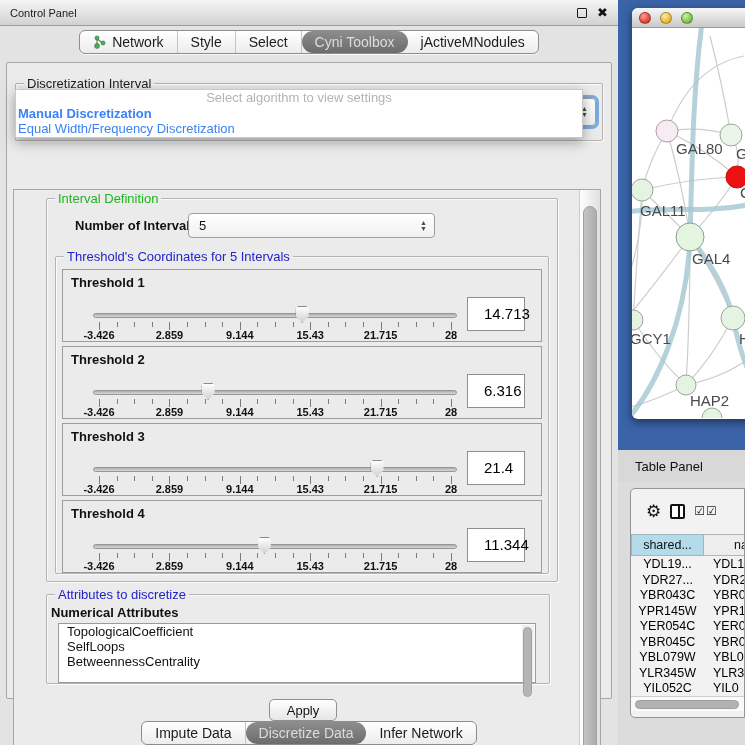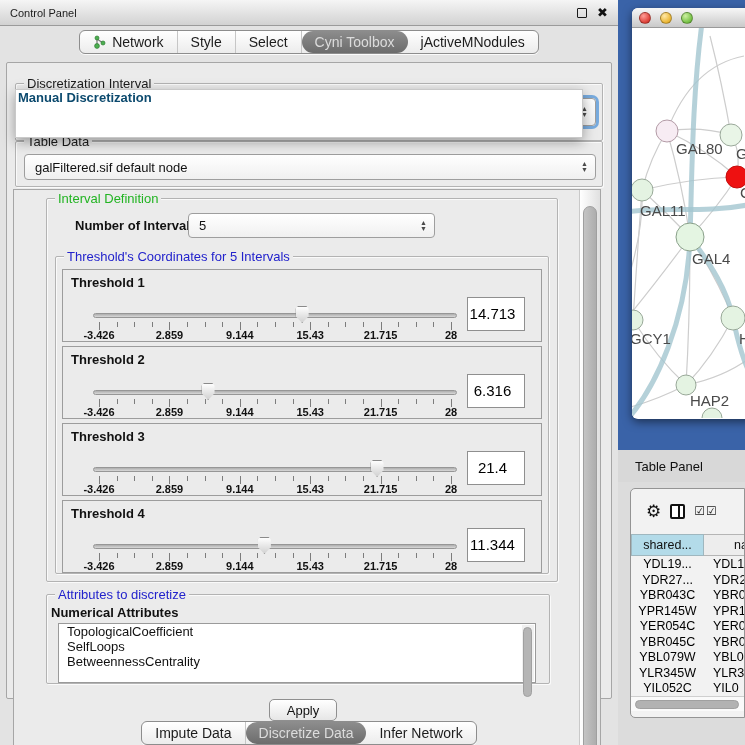--- a/index.html
+++ b/index.html
@@ -40,21 +40,21 @@
   .combo{position:absolute;background:linear-gradient(#ffffff,#f0f0f0);border:1px solid #9e9e9e;
     border-radius:4px;display:flex;align-items:center;font-size:13px;color:#111;padding-left:10px;}
   .combo .stepper{margin-left:auto;margin-right:7px;display:flex;flex-direction:column;align-items:center;}
   .combo .stepper span{font-size:7px;line-height:6px;color:#4a4a4a;}
   .combo.focused{box-shadow:0 0 0 3px var(--focus_ring);}
 
   
   #algo-popup{position:absolute;left:8px;top:26px;width:568px;height:49px;background:#fff;
     border:1px solid #c9c9c9;box-shadow:0 4px 12px rgba(0,0,0,.35);z-index:30;font-size:13px;}
   #algo-popup .ph{color:#b3b3b3;text-align:center;height:16px;line-height:16px;}
-  #algo-popup .opt{height:15px;line-height:15px;padding-left:2px;color:#0c4a6e;}
+  #algo-popup .opt{height:15px;line-height:15px;padding-left:2px;color:#3b82f6;}
   #algo-popup .opt.bold{font-weight:bold;}
 
   
   #scrollbox{position:absolute;left:6px;top:126px;width:588px;height:580px;border:1px solid #a6a6a6;
     background:#ebebeb;overflow:hidden;}
   #v-scrollbar{position:absolute;right:0;top:0;width:21px;height:100%;
     background:linear-gradient(90deg,#ffffff,#e0e0e0);border-left:1px solid #c9c9c9;}
   #v-scrollbar .thumb{position:absolute;left:3px;top:16px;width:14px;height:558px;border-radius:7px;
     background:linear-gradient(90deg,#c4c4c4,#adadad);border:1px solid #9f9f9f;}
 
@@ -64,21 +64,21 @@
   .thr-track{position:absolute;left:30px;top:43px;width:364px;height:5px;border-radius:3px;
     background:linear-gradient(#adadad,#d8d8d8);border:1px solid #969696;}
   .thr-thumb{position:absolute;width:15px;height:17px;top:36px;
     background:linear-gradient(#fefefe,#d2d2d2);border:1px solid #8a8a8a;
     clip-path:polygon(50% 100%,7% 60%,7% 16%,22% 0%,78% 0%,93% 16%,93% 60%);}
   .thr-ticks{position:absolute;left:36px;top:52px;width:352px;height:8px;}
   .thr-ticks i{position:absolute;width:1px;background:#7c7c7c;top:0;}
   .thr-labels{position:absolute;left:36px;top:59px;width:352px;height:12px;font-size:11px;color:#111;font-weight:bold;}
   .thr-labels b{position:absolute;transform:translateX(-50%);font-weight:bold;white-space:nowrap;}
   .thr-value{position:absolute;left:404px;top:27px;width:58px;height:34px;background:#fff;
-    border:1px solid #8f8f8f;font-size:15px;color:#000;text-align:center;padding:7px 7px 0 0;}
+    border:1px solid #8f8f8f;font-size:15px;color:#000;text-align:left;padding:7px 7px 0 16px;}
 
   
   #attr-list{position:absolute;left:11px;top:28px;width:478px;height:60px;background:#fff;
     border:1px solid #9a9a9a;font-size:13px;color:#111;}
   #attr-list .item{height:15px;line-height:15px;padding-left:8px;}
   #attr-list .list-scroll{position:absolute;right:1px;top:1px;width:12px;height:56px;background:#f0f0f0;}
   #attr-list .list-scroll .thumb{position:absolute;left:1px;top:2px;width:9px;height:70px;border-radius:5px;
     background:#b5b5b5;border:1px solid #a0a0a0;}
 
   .apply-btn{position:absolute;left:262px;top:612px;width:68px;height:22px;border:1px solid #8f8f8f;
@@ -167,33 +167,25 @@
       <span class="group-label">Discretization Interval</span>
       <div class="combo focused" style="left:8px;top:14px;width:572px;height:28px;">
         <span class="stepper">
             <span>▲</span>
             <span>▼</span>
           </span>
       </div>
     </div>
 
     <div id="algo-popup">
+      <div class="ph">Select algorithm to view settings</div>
       <div class="opt bold">Manual Discretization</div>
+      <div class="opt">Equal Width/Frequency Discretization</div>
     </div>
 
-    <div class="group" style="left:8px;top:78px;width:588px;height:46px;">
-      <span class="group-label">Table Data</span>
-      <div class="combo" style="left:8px;top:12px;width:572px;height:26px;">
-        <span>galFiltered.sif default node</span>
-        <span class="stepper">
-            <span>▲</span>
-            <span>▼</span>
-          </span>
-      </div>
-    </div>
 
     <div id="scrollbox">
 
       <div class="group" style="left:32px;top:8px;width:512px;height:384px;">
         <span class="group-label green">Interval Definition</span>
 
         <span class="lbl bold" style="left:28px;top:19px;">Number of Intervals</span>
         <div class="combo" style="left:141px;top:14px;width:247px;height:25px;">
           <span>5</span>
           <span class="stepper">

